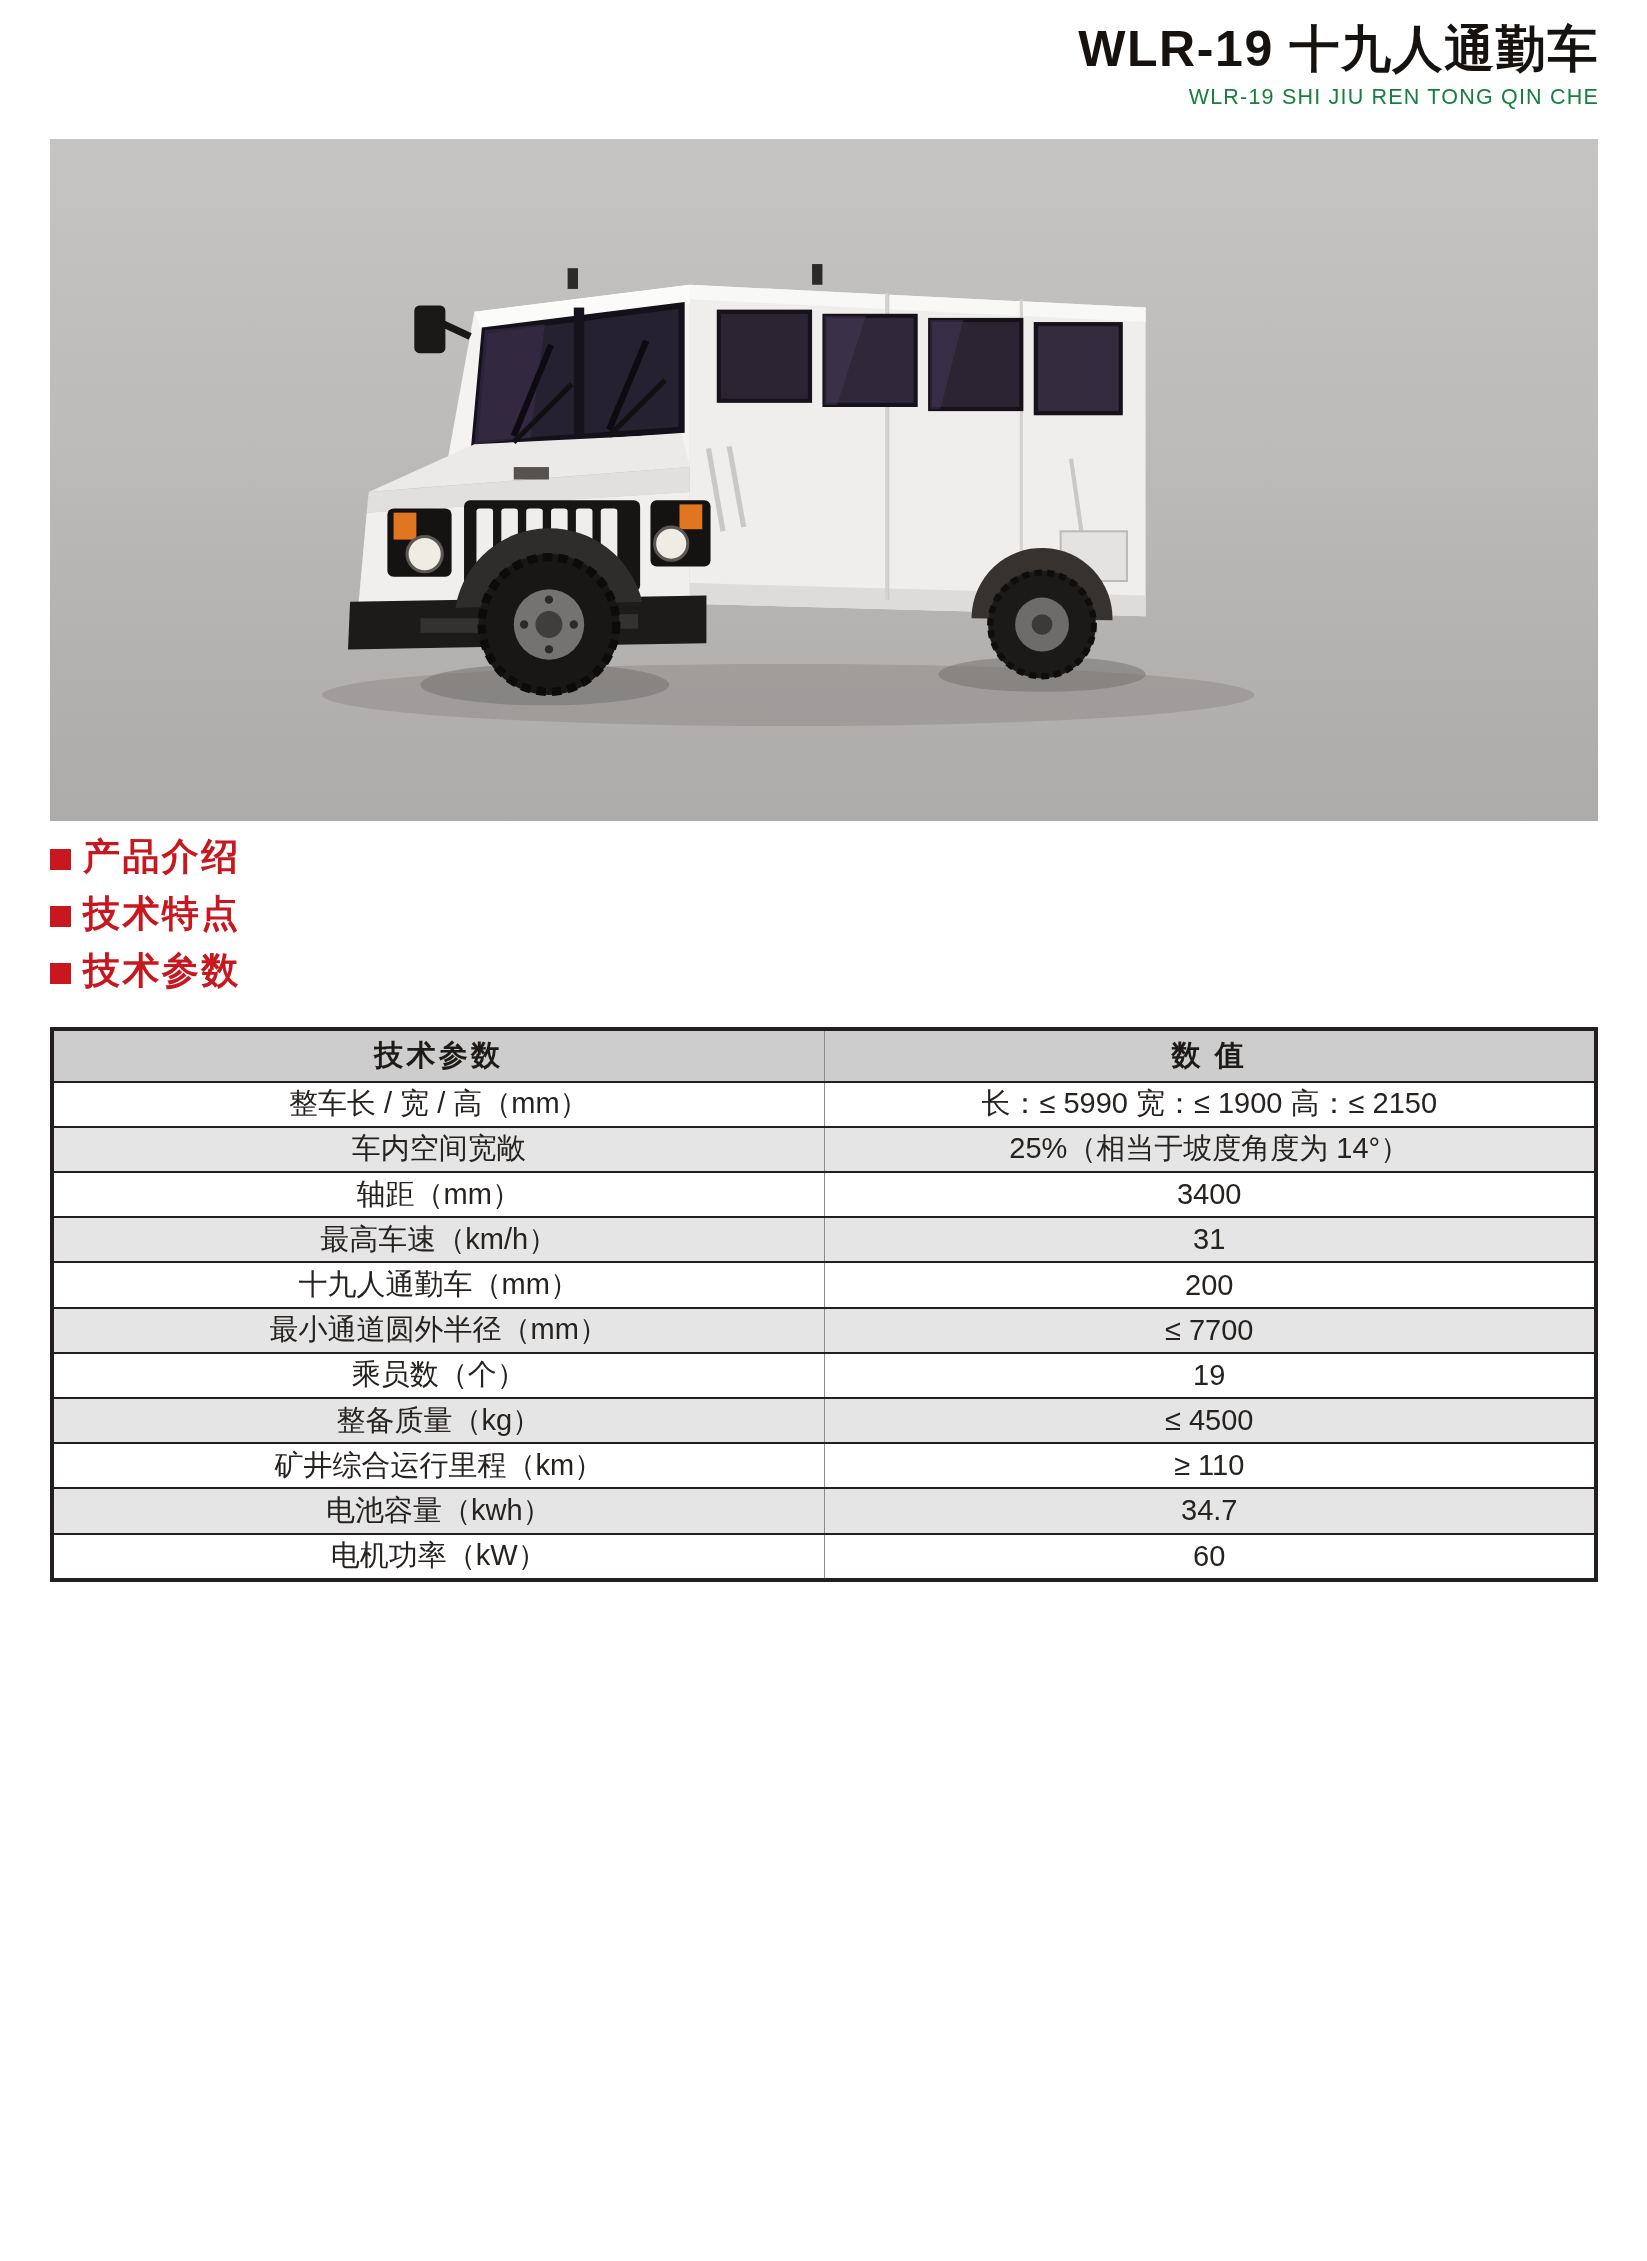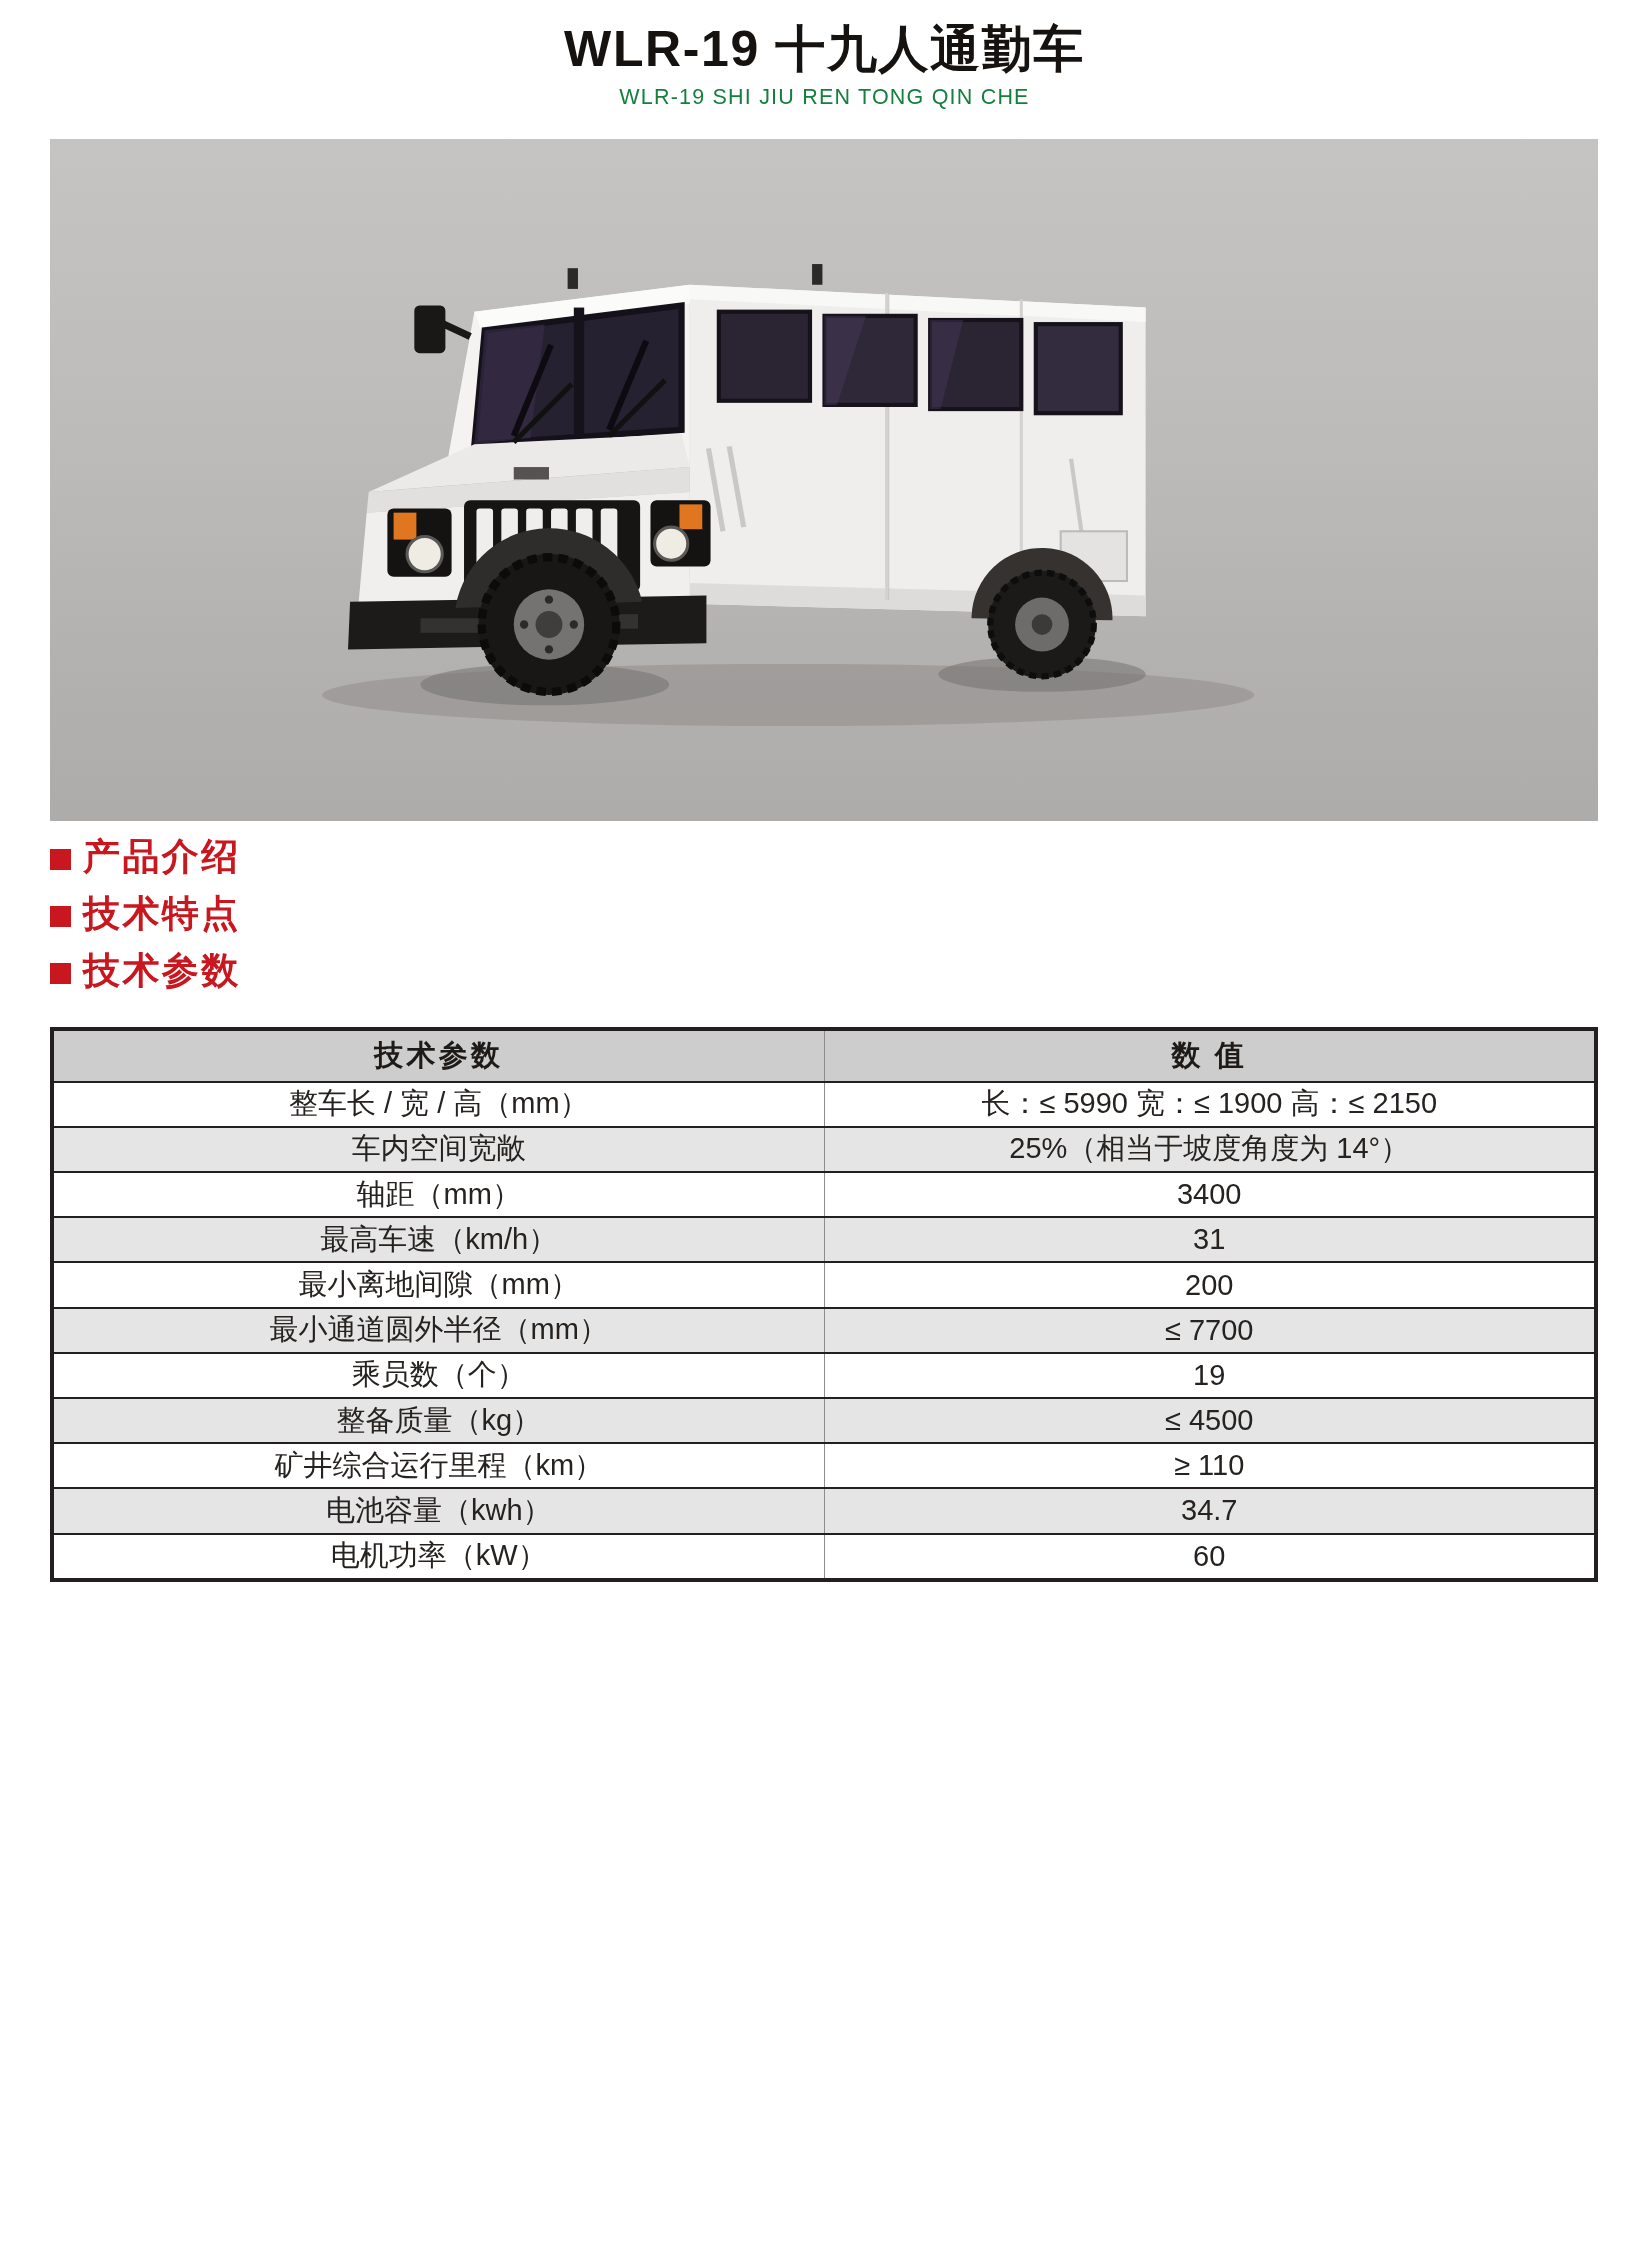--- a/index.html
+++ b/index.html
@@ -7,21 +7,21 @@
   body {
     width: 1648px;
     min-height: 2261px;
     font-family: "Liberation Sans", sans-serif;
     color: #222222;
     position: relative;
   }
   .page { padding: 16px 49px 32px 50px; }
 
   
-  .doc-header { text-align: center; padding-top: 4.8px; }
+  .doc-header { text-align: right; padding-top: 4.8px; }
   .doc-title {
     font-size: 50px;
     font-weight: 600;
     color: #151210;
     letter-spacing: 1.6px;
     line-height: 1.15;
   }
   .doc-subtitle {
     font-size: 21.5px;
     font-weight: 400;
@@ -282,21 +282,21 @@
         </tr>
         <tr>
           <td>轴距（mm）</td>
           <td>3400</td>
         </tr>
         <tr>
           <td>最高车速（km/h）</td>
           <td>31</td>
         </tr>
         <tr>
-          <td>最小离地间隙（mm）</td>
+          <td>十九人通勤车（mm）</td>
           <td>200</td>
         </tr>
         <tr>
           <td>最小通道圆外半径（mm）</td>
           <td>≤ 7700</td>
         </tr>
         <tr>
           <td>乘员数（个）</td>
           <td>19</td>
         </tr>

